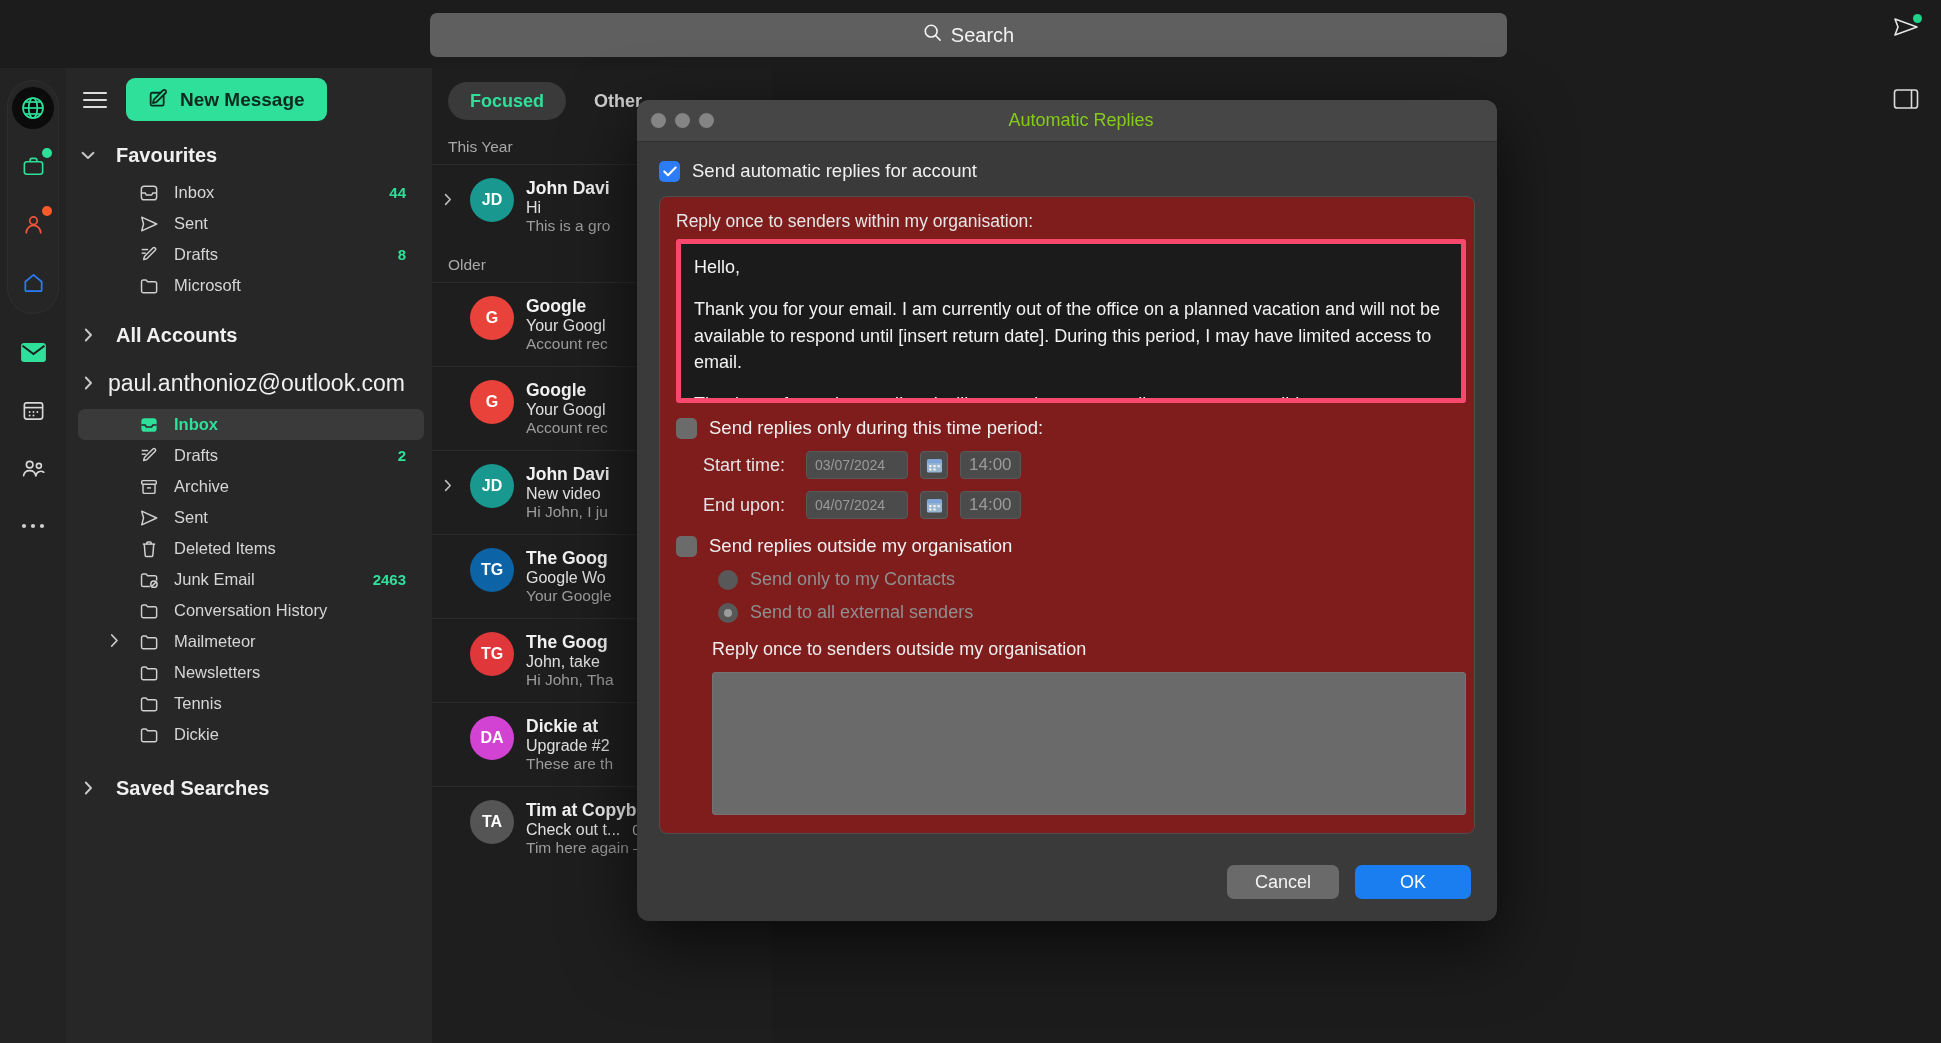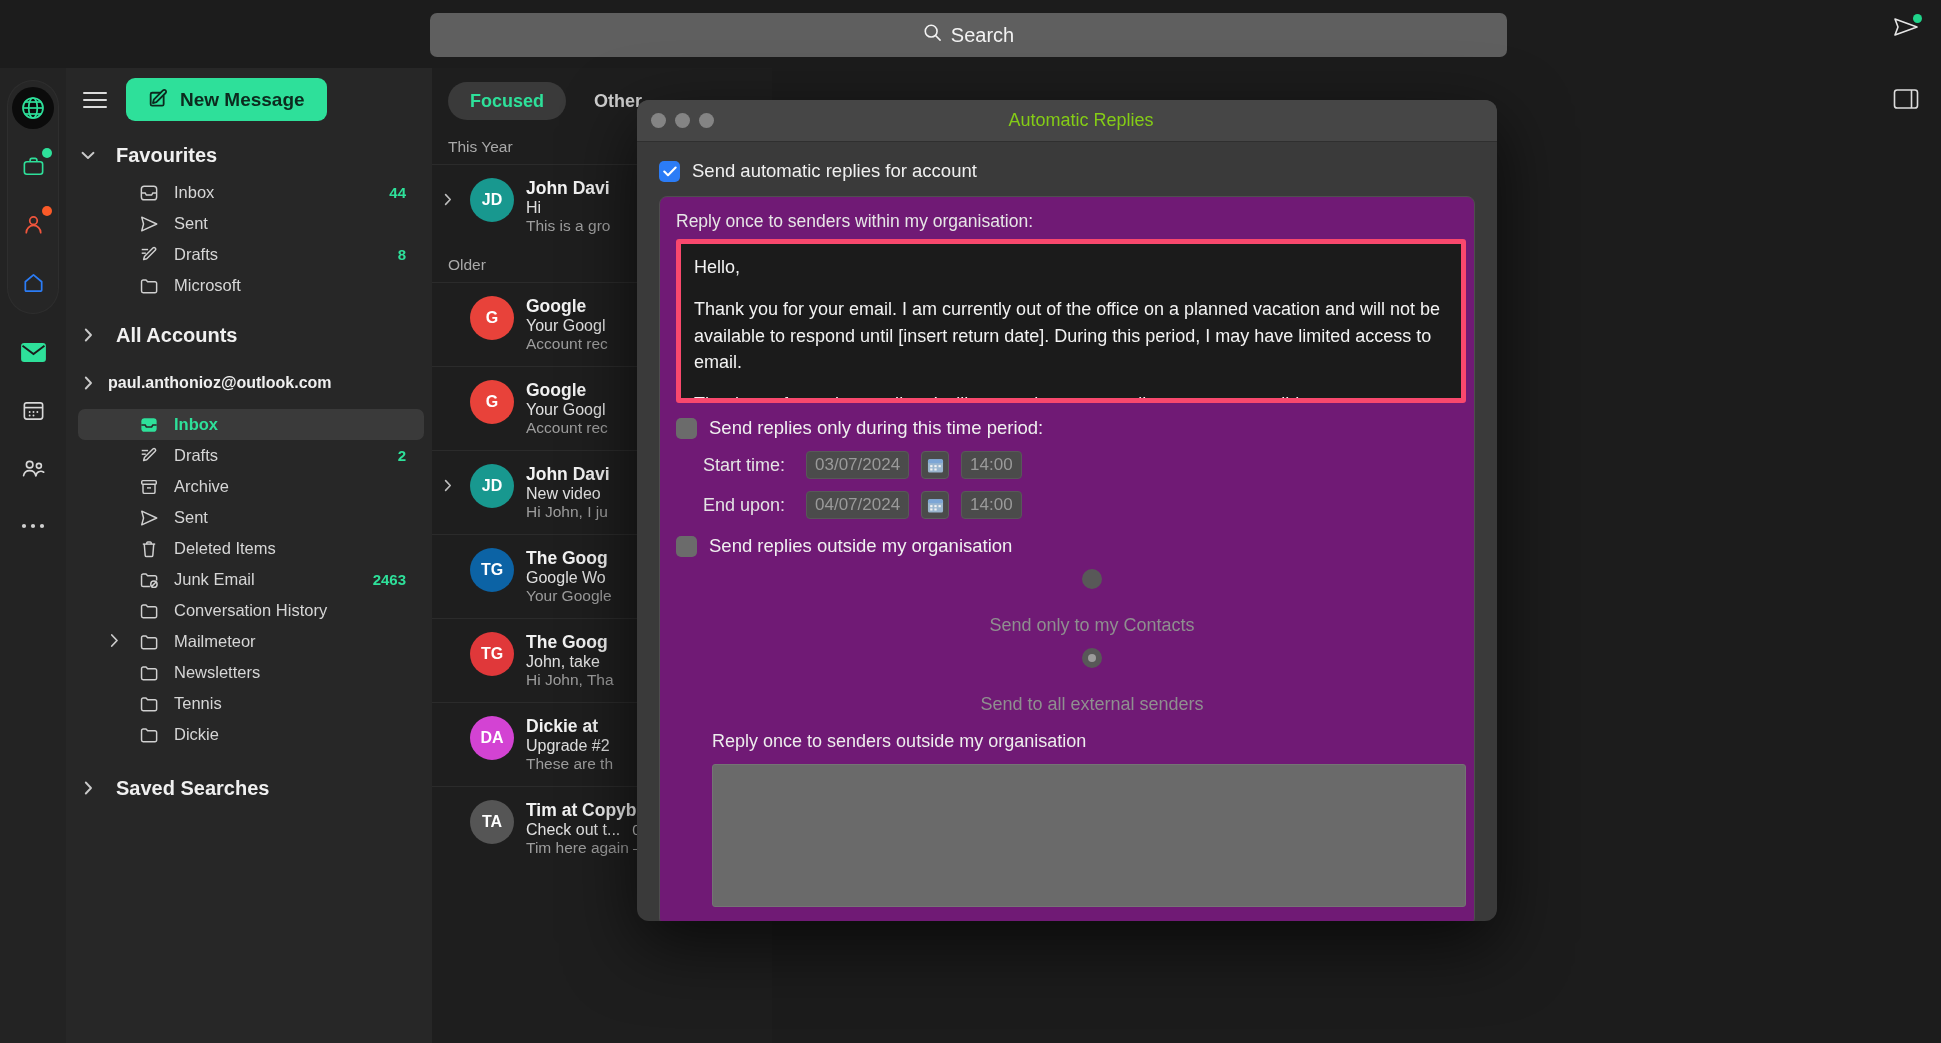--- a/index.html
+++ b/index.html
@@ -98,21 +98,21 @@
     position: relative; border-radius: 7px; margin: 0 8px 0 12px;
   }
   .sb-item .ic { width: 22px; display:flex; align-items:center; justify-content:center; flex: 0 0 22px;}
   .sb-item .lbl { flex: 1; white-space: nowrap; overflow: hidden; }
   .sb-item .cnt { font-size: 15px; color: #2ee09a; font-weight: 700; }
   .sb-item.selected { background: #3a3a3a; }
   .sb-item.selected .lbl { color: #2ee09a; font-weight: 700; }
   .sb-item .sub-chev { position: absolute; left: 32px; top: 50%; transform: translateY(-50%); color:#c9c9c9;}
   .sb-acct {
     display: flex; align-items: center; gap: 12px;
-    padding: 0 14px; height: 52px; font-size: 16px; font-weight: 700; color: #f0f0f0;
+    padding: 0 14px; height: 52px; font-size: 23px; font-weight: 400; color: #f0f0f0;
   }
 
   
   .msglist {
     position: absolute; left: 432px; top: 68px; width: 340px; height: 975px;
     background: #1e1e1e; overflow: hidden;
   }
   .pivot-row { display:flex; gap: 6px; padding: 14px 16px 10px 16px; }
   .pivot {
     height: 38px; padding: 0 22px; border-radius: 19px;
@@ -165,47 +165,47 @@
   .chk-row { display:flex; align-items:center; gap: 12px; margin-bottom: 14px; }
   .chkbox {
     width: 21px; height: 21px; border-radius: 5px; flex:0 0 21px;
     display:flex; align-items:center; justify-content:center;
   }
   .chkbox.on { background: #2b7cf6; }
   .chkbox.off { background: #6b6b6b; }
   .chk-lbl { font-size: 18.5px; color: #f0f0f0; }
 
   .panel {
-    background: #701a75; border: 1px solid #4e4e4e; border-radius: 8px;
+    background: #7f1d1d; border: 1px solid #4e4e4e; border-radius: 8px;
     padding: 14px 8px 18px 16px;
   }
   .panel-lbl { font-size: 17.5px; color: #e6e6e6; margin-bottom: 7px; }
   .ta-inside {
     background: #1b1b1b; border: 5px solid #f9486d; border-radius: 3px;
     height: 164px; padding: 10px 13px; overflow: hidden;
     font-size: 18px; line-height: 1.46; color: #f2f2f2;
   }
   .ta-inside p { margin: 0 0 16px 0; }
   .time-row { display:flex; align-items:center; gap: 12px; margin-top: 12px; padding-left: 18px; }
   .time-lbl { font-size: 18px; color: #e4e4e4; width: 100px; text-align: center; }
   .date-field {
     background: #4b4b4b; border: 1px solid #585858; border-radius: 4px;
     height: 28px; min-width: 102px; padding: 0 8px;
-    display:flex; align-items:center; font-size: 17px; color: #9a9a9a;
+    display:flex; align-items:center; font-size: 14px; color: #9a9a9a;
   }
   .cal-btn {
     width: 28px; height: 28px; border-radius: 4px; background:#4b4b4b;
     border:1px solid #5c5c5c; display:flex; align-items:center; justify-content:center;
   }
   .time-field {
     background: #4b4b4b; border: 1px solid #585858; border-radius: 4px;
     height: 28px; min-width: 58px; padding: 0 8px;
     display:flex; align-items:center; font-size: 17px; color: #9a9a9a;
   }
-  .radio-row { display:flex; align-items:center; gap: 26px; padding-left: 42px; margin-top: 12px; flex-direction: column; }
+  .radio-row { display:flex; align-items:center; gap: 12px; padding-left: 42px; margin-top: 12px; }
   .radio {
     width: 20px; height: 20px; border-radius: 50%; background: #585858; flex:0 0 20px;
     display:flex; align-items:center; justify-content:center;
   }
   .radio .dot { width: 8px; height: 8px; border-radius: 50%; background: #9c9c9c; }
   .radio-lbl { font-size: 18px; color: #8f8f8f; }
   .sub-lbl { font-size: 18px; color: #ededed; padding-left: 36px; margin-top: 16px; }
   .ta-outside {
     margin: 12px 0 0 36px; height: 143px; background: #6a6a6a;
     border: 1px solid #747474; border-radius: 3px;

